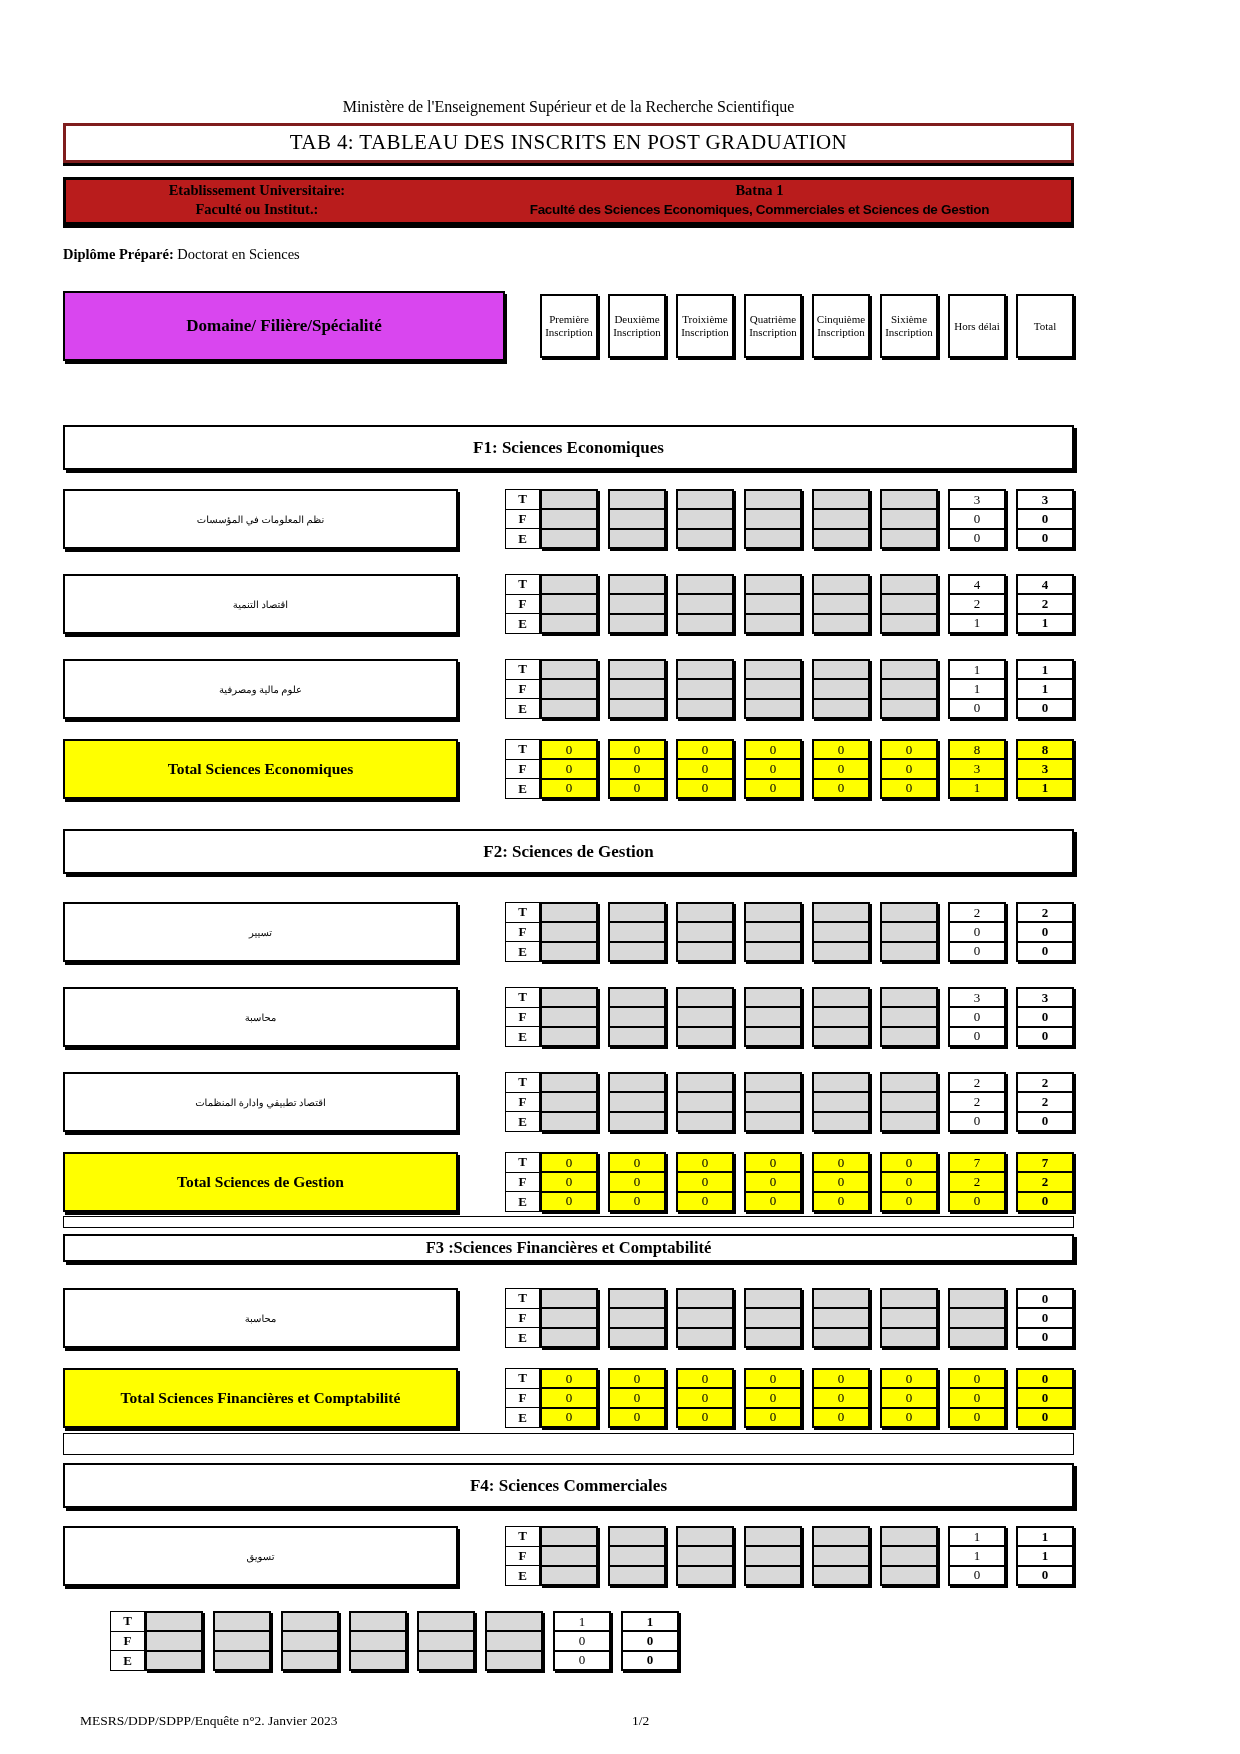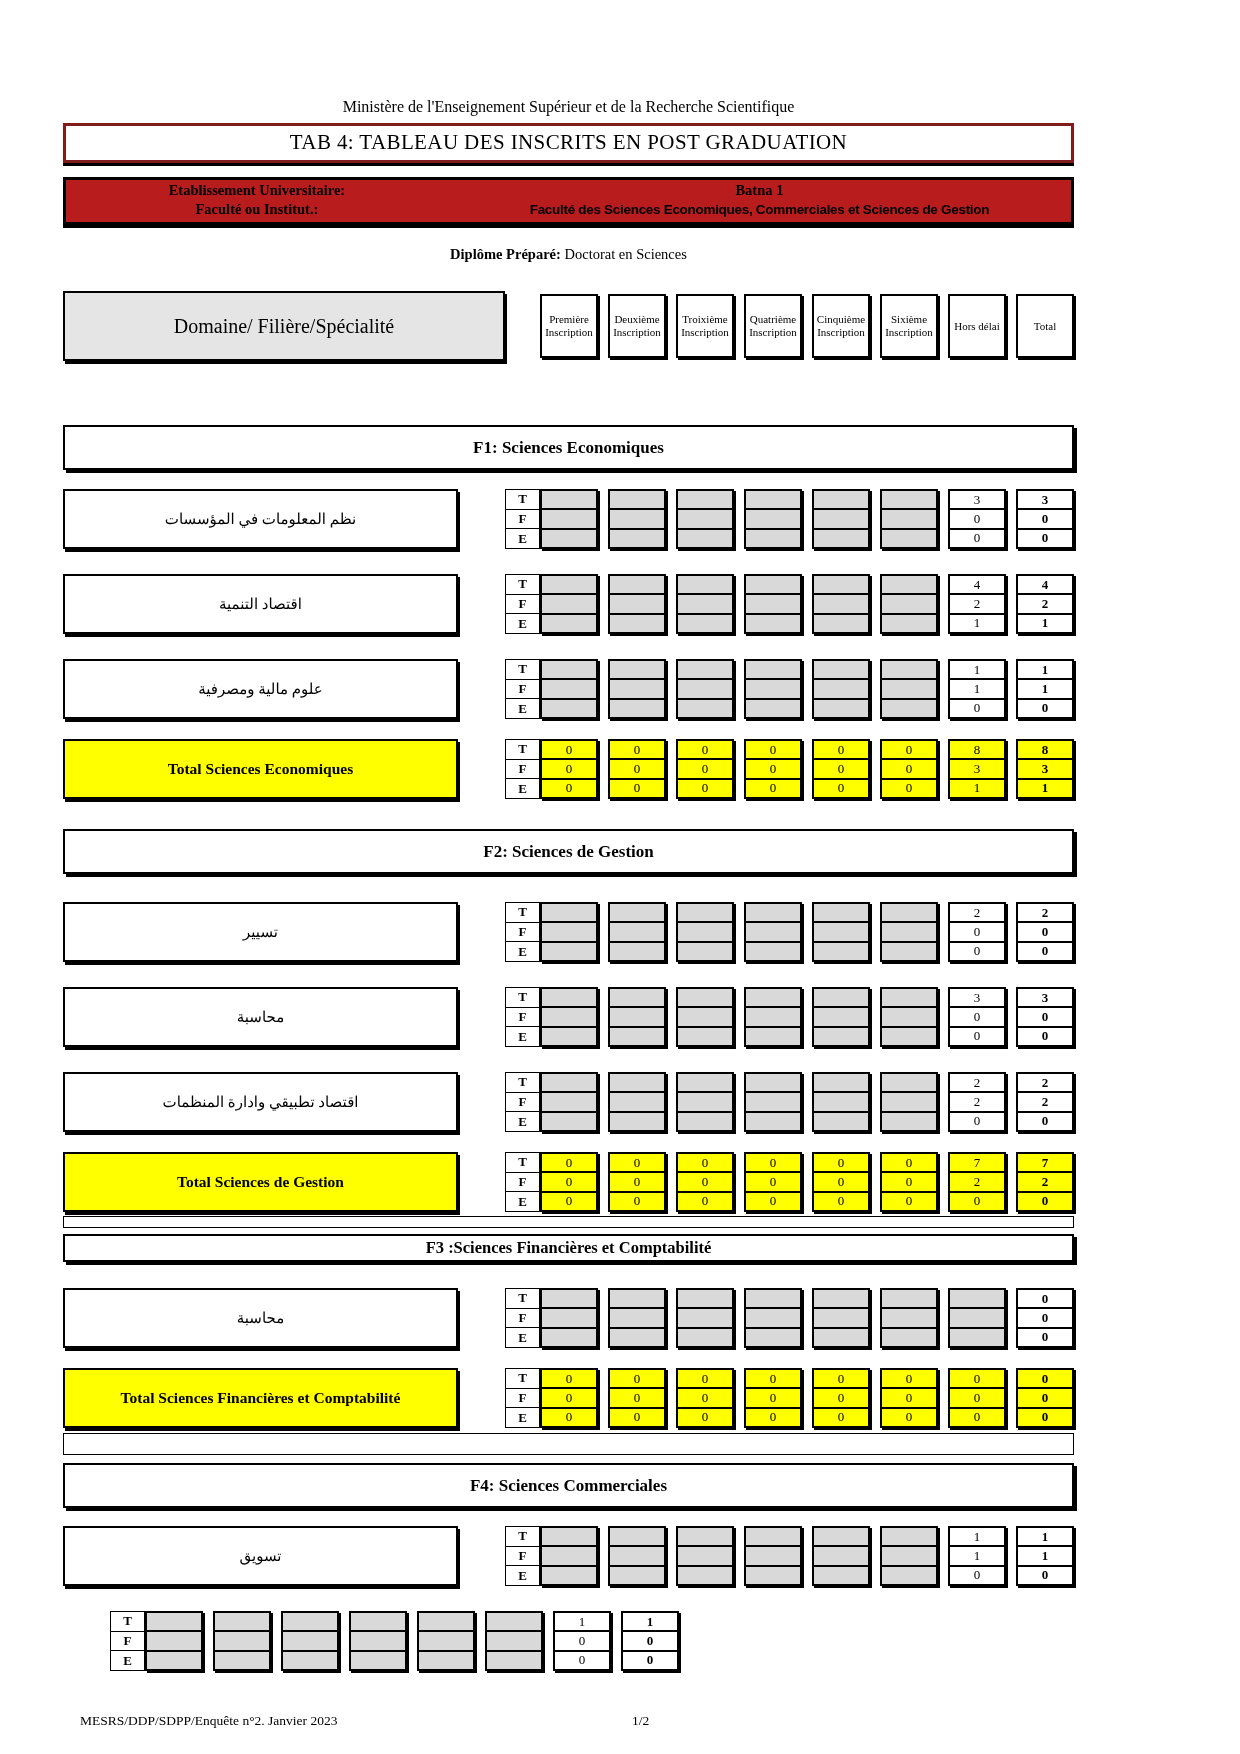--- a/index.html
+++ b/index.html
@@ -16,47 +16,47 @@
     margin-top:7px;border:3px solid #7f1d1d;box-shadow:0 3px 0 #000;
     text-align:center;font-size:21px;padding:4px 0 5px 0;letter-spacing:.4px;background:#fff;
   }
 
   .estab-box{margin-top:14px;border:3px solid #000;box-shadow:0 3px 0 #000;padding:1px 0 3px 0;background:#b91c1c;}
   .estab-row{display:flex;align-items:center;}
   .estab-label{width:38%;text-align:center;font-weight:bold;font-size:14.5px;line-height:19px;}
   .estab-value{width:62%;text-align:center;font-weight:bold;font-size:14.5px;line-height:19px;}
   .estab-value.sans{font-family:"Liberation Sans", sans-serif;font-size:13.5px;letter-spacing:-.3px;}
 
-  .diplome{margin-top:21px;text-align:center;font-size:14.5px;}
+  .diplome{margin-top:21px;text-align:left;font-size:14.5px;}
   .diplome .lbl{font-weight:bold;}
 
   .header-row{display:flex;margin-top:28px;height:70px;align-items:center;}
   .domain-header{
     width:442px;height:70px;box-sizing:border-box;border:2px solid #000;box-shadow:2px 3px 0 #000;
-    display:flex;align-items:center;justify-content:center;font-weight:normal;font-size:20px;background:#e5e5e5;
+    display:flex;align-items:center;justify-content:center;font-weight:bold;font-size:17px;background:#d946ef;
   }
   .colhead{
     width:58px;height:64px;box-sizing:border-box;margin-left:10px;border:2px solid #000;box-shadow:2px 2px 0 #000;
     display:flex;align-items:center;justify-content:center;text-align:center;
     font-size:11px;line-height:13px;background:#fff;padding:0 2px;
   }
   .domain-header + .colhead{margin-left:35px;}
 
   .bar{
     border:2px solid #000;box-shadow:3px 3px 0 #000;text-align:center;font-weight:bold;
     font-size:17px;height:45px;line-height:41px;box-sizing:border-box;background:#fff;
   }
   .bar.thin{height:28px;line-height:24px;font-size:16.5px;}
 
   .strip{border:1px solid #000;box-sizing:border-box;background:#fff;}
 
   .data-row{display:flex;}
   .row-label{
     width:395px;height:60px;box-sizing:border-box;border:2px solid #000;box-shadow:2px 3px 0 #000;
-    display:flex;align-items:center;justify-content:center;font-size:15px;background:#fff;text-align:center;padding:0 6px;
+    display:flex;align-items:center;justify-content:center;font-size:10px;background:#fff;text-align:center;padding:0 6px;
   }
   .tfe{
     margin-left:47px;width:35px;height:60px;box-sizing:border-box;border:1px solid #000;
     display:flex;flex-direction:column;background:#fff;
   }
   .tfe-cell{flex:1;border-bottom:1px solid #000;display:flex;align-items:center;justify-content:center;font-weight:bold;font-size:13px;}
   .tfe-cell:last-child{border-bottom:none;}
   .valbox{
     width:58px;height:60px;box-sizing:border-box;margin-left:10px;border:2px solid #000;box-shadow:2px 2px 0 #000;
     display:flex;flex-direction:column;background:#fff;

